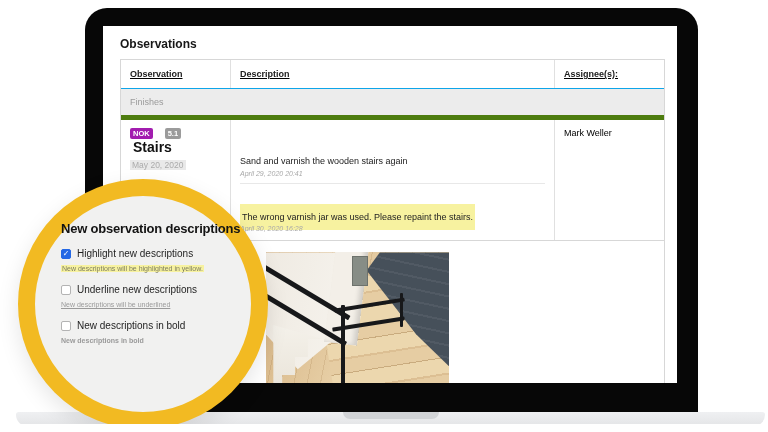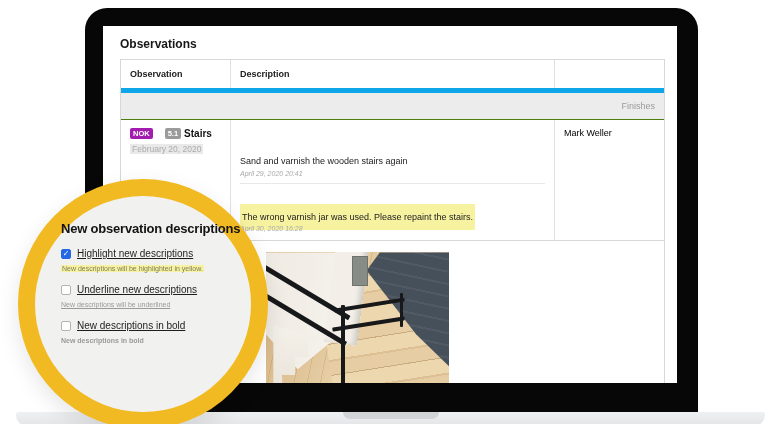--- a/index.html
+++ b/index.html
@@ -14,33 +14,33 @@
   .base { position:absolute; left:16px; top:412px; width:749px; height:14px;
           background:linear-gradient(#eff0f2,#e4e5e7); border-radius:3px 3px 12px 12px; }
   .base-notch { position:absolute; left:50%; top:0; transform:translateX(-50%);
                 width:96px; height:7px; background:#d2d4d7; border-radius:0 0 8px 8px; }
   .lip { position:absolute; left:42px; top:425px; width:700px; height:6px;
          background:#d9dbdd; border-radius:0 0 10px 10px; }
 
   
   .page-title { position:absolute; left:17px; top:11px; font-size:12px; font-weight:bold; color:#171717; }
   .obs-table { position:absolute; left:17px; top:33px; width:545px; border:1px solid #d7d7d7; background:#fff; font-size:9px; }
-  .t-head { display:flex; border-bottom:5px solid #0ea5e9; }
+  .t-head { display:flex; border-bottom:1px solid #0ea5e9;text-decoration:underline; }
   .t-head .cell { padding:9px 9px; font-weight:bold; color:#202020; }
   .cell.c1 { width:110px; border-right:1px solid #e0e0e0; }
   .cell.c2 { width:324px; border-right:1px solid #e0e0e0; }
   .cell.c3 { flex:1; }
-  .t-section { padding:8px 9px; background:#ececec; color:#9b9b9b; border-bottom:1px solid #4d7c0f;text-align:right; }
+  .t-section { padding:8px 9px; background:#ececec; color:#9b9b9b; border-bottom:5px solid #4d7c0f; }
   .t-row { display:flex; border-bottom:1px solid #d7d7d7; min-height:75px; }
   .t-row .cell { padding:8px 9px; }
   .badge { display:inline-block; color:#fff; font-size:7.5px; font-weight:bold;
            padding:1px 3px; border-radius:2px; vertical-align:1px; }
   .badge-nok { background:#a21caf; }
   .badge-num { background:#9b9b9b; margin-left:12px; }
-  .obs-name { font-size:10px; font-weight:bold; color:#111; margin-left:3px; }
+  .obs-name { font-size:14px; font-weight:bold; color:#111; margin-left:3px; }
   .obs-date { display:inline-block; margin-top:5px; font-size:8.5px; color:#ababab; background:#e9e9e9; padding:0 2px; }
   .desc-text { color:#222; line-height:1.3;margin-top:28px; }
   .hl { background:#f7f2a0; display:inline; padding:8px 2px; }
   .desc-ts { font-size:7px; color:#a9a9a9; font-style:italic; margin-top:2px; }
   .desc-divider { border-top:1px solid #e8e8e8; margin:6px 0 6px 0; }
 
   
   .photo-row { position:relative; height:179px; border-bottom:1px solid #e4e4e4; }
   .photo { position:absolute; left:145px; top:11px; width:183px; height:158px; overflow:hidden; background:#e4cba1; }
   .ph-wood { position:absolute; inset:0;
@@ -77,50 +77,51 @@
   
   .lens { position:absolute; left:18px; top:179px; width:250px; height:250px;
           border-radius:50%; background:#f1f1f0; border:17px solid #f2ba22;
           box-shadow:0 8px 22px rgba(0,0,0,.10); z-index:10; }
   .lens-content { position:absolute; left:26px; top:25px; width:196px; }
   .lens-title { font-size:13px; font-weight:bold; color:#131313; white-space:nowrap; letter-spacing:-.2px; }
   .opt { display:flex; align-items:center; gap:6px; margin-top:12px; }
   .cb { width:10px; height:10px; border-radius:2px; background:#fff; border:1px solid #b3b3b3;
         display:flex; align-items:center; justify-content:center; flex:0 0 auto; }
   .cb.checked { background:#2468e5; border-color:#2468e5; color:#fff; font-size:8px; line-height:1; }
-  .opt-label { font-size:10px; color:#1e1e1e; white-space:nowrap;text-decoration:underline; }
+  .opt-label { font-size:10px; color:#1e1e1e; white-space:nowrap; }
   .note { margin-top:6px; font-size:7px; color:#9a9a9a; white-space:nowrap; }
   .note .n-hl { background:#f7f2a0; color:#7d7d60; padding:0 1px; }
   .note .n-ul { text-decoration:underline; }
   .note .n-b  { font-weight:bold; }
 </style>
 </head>
 <body>
 
 <div class="stage">
 
   <div class="bezel">
     <div class="screen">
 
       <div class="page-title">Observations</div>
 
       <div class="obs-table">
 
         <div class="t-head">
           <div class="cell c1">Observation</div>
           <div class="cell c2">Description</div>
+          <div class="cell c3">Assignee(s):</div>
         </div>
 
         <div class="t-section">Finishes</div>
 
         <div class="t-row">
           <div class="cell c1">
             <span class="badge badge-nok">NOK</span><span class="badge badge-num">5.1</span><span class="obs-name">Stairs</span>
             <br>
-            <span class="obs-date">February 20, 2020</span>
+            <span class="obs-date">May 20, 2020</span>
           </div>
           <div class="cell c2">
             <div>
               <div class="desc-text">Sand and varnish the wooden stairs again</div>
               <div class="desc-ts">April 29, 2020 20:41</div>
             </div>
             <div class="desc-divider"></div>
             <div>
               <div class="desc-text"><span class="hl">The wrong varnish jar was used. Please repaint the stairs.</span></div>
               <div class="desc-ts">April 30, 2020 16:28</div>

